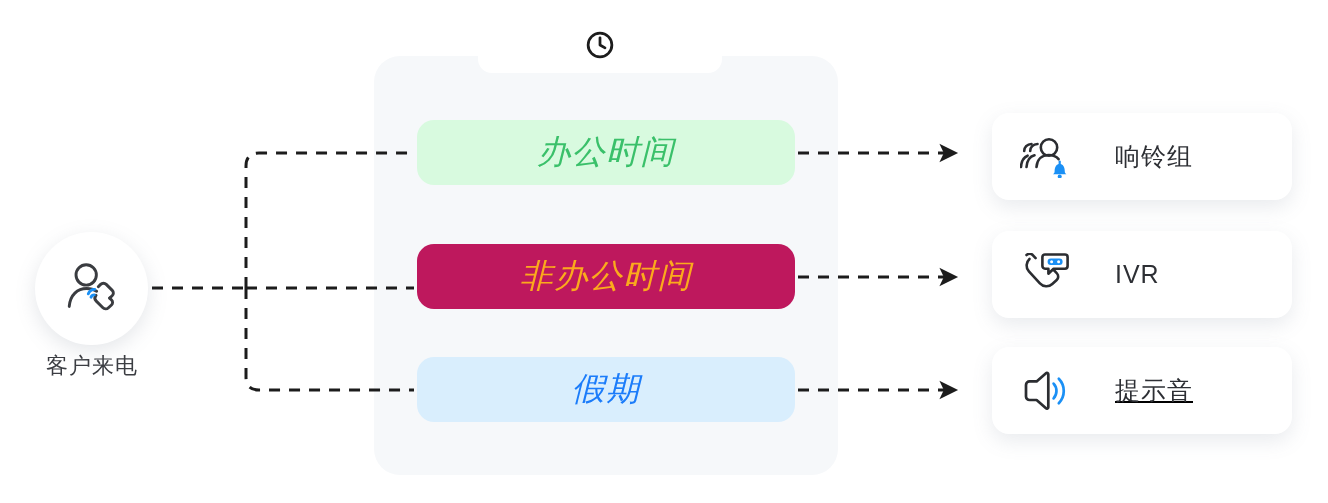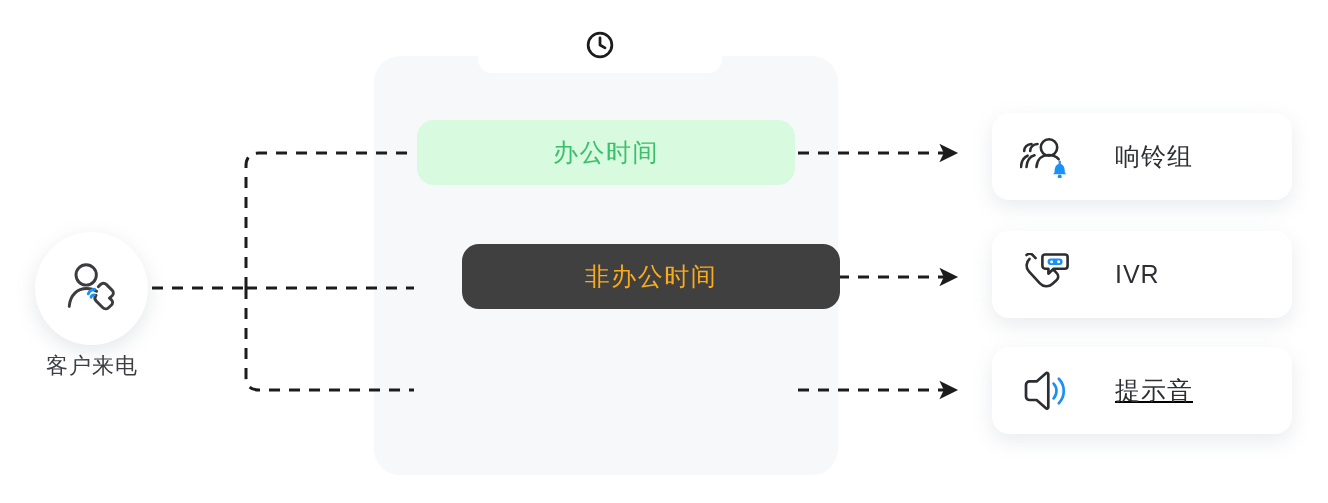--- a/index.html
+++ b/index.html
@@ -82,27 +82,28 @@
     left: 417px;
     width: 378px;
     height: 65px;
     border-radius: 17px;
     display: flex;
     align-items: center;
     justify-content: center;
     z-index: 4;
   }
   .chip span {
-    font-size: 25px;
+    font-size: 33px;
     letter-spacing: 1.5px;
     white-space: nowrap;
+    font-style: italic;
   }
   .chip-office    { top: 120px; background: #d8fadf; }
   .chip-office span    { color: #3ac06a; }
-  .chip-nonoffice { top: 244px; background: #404040; margin-left: 45px; }
+  .chip-nonoffice { top: 244px; background: #be185d; }
   .chip-nonoffice span { color: #fbaa1c; }
   .chip-holiday   { top: 357px; background: #d9eefd; }
   .chip-holiday span   { color: #1b7cfa; }
 
   
   .avatar {
     position: absolute;
     left: 35px;
     top: 232px;
     width: 113px;
@@ -176,20 +177,23 @@
       <circle cx="12" cy="12" r="9.5" fill="none" stroke="#1c1c1c" stroke-width="2.2"></circle>
       <path d="M12 6.2 V12 L16 14.3" fill="none" stroke="#1c1c1c" stroke-width="2.2" stroke-linecap="round" stroke-linejoin="round"></path>
     </svg>
   </div>
 
   <div class="chip chip-office">
     <span>办公时间</span>
   </div>
   <div class="chip chip-nonoffice">
     <span>非办公时间</span>
+  </div>
+  <div class="chip chip-holiday">
+    <span>假期</span>
   </div>
 
   <div class="avatar">
     <svg viewBox="0 0 64 64">
       <circle cx="26" cy="17.5" r="10.5" fill="none" stroke="#3a3c40" stroke-width="3"></circle>
       <path d="M8.5 50 C9.5 38 17 31.5 26.5 31.5 C30.5 31.5 34 32.5 36.8 34.3" fill="none" stroke="#3a3c40" stroke-width="3" stroke-linecap="round"></path>
       <path d="M36.2 38.5 c-1.6 1.8 -1.5 4.3 0.2 6 l6.6 6.6 c1.7 1.7 4.3 1.8 6 0.2
                l3.1 -2.8 c1.5 -1.4 1.5 -3.7 0.1 -5.1 l-2.0 -2.0" fill="none" stroke="#3a3c40" stroke-width="3" stroke-linecap="round" stroke-linejoin="round"></path>
       <path d="M50.2 41.4 l2.6 -2.4 c1.6 -1.5 1.7 -4.0 0.1 -5.6 l-6.2 -6.2
                c-1.6 -1.6 -4.2 -1.6 -5.8 0.0 l-2.4 2.5" fill="none" stroke="#3a3c40" stroke-width="3" stroke-linecap="round" stroke-linejoin="round"></path>

